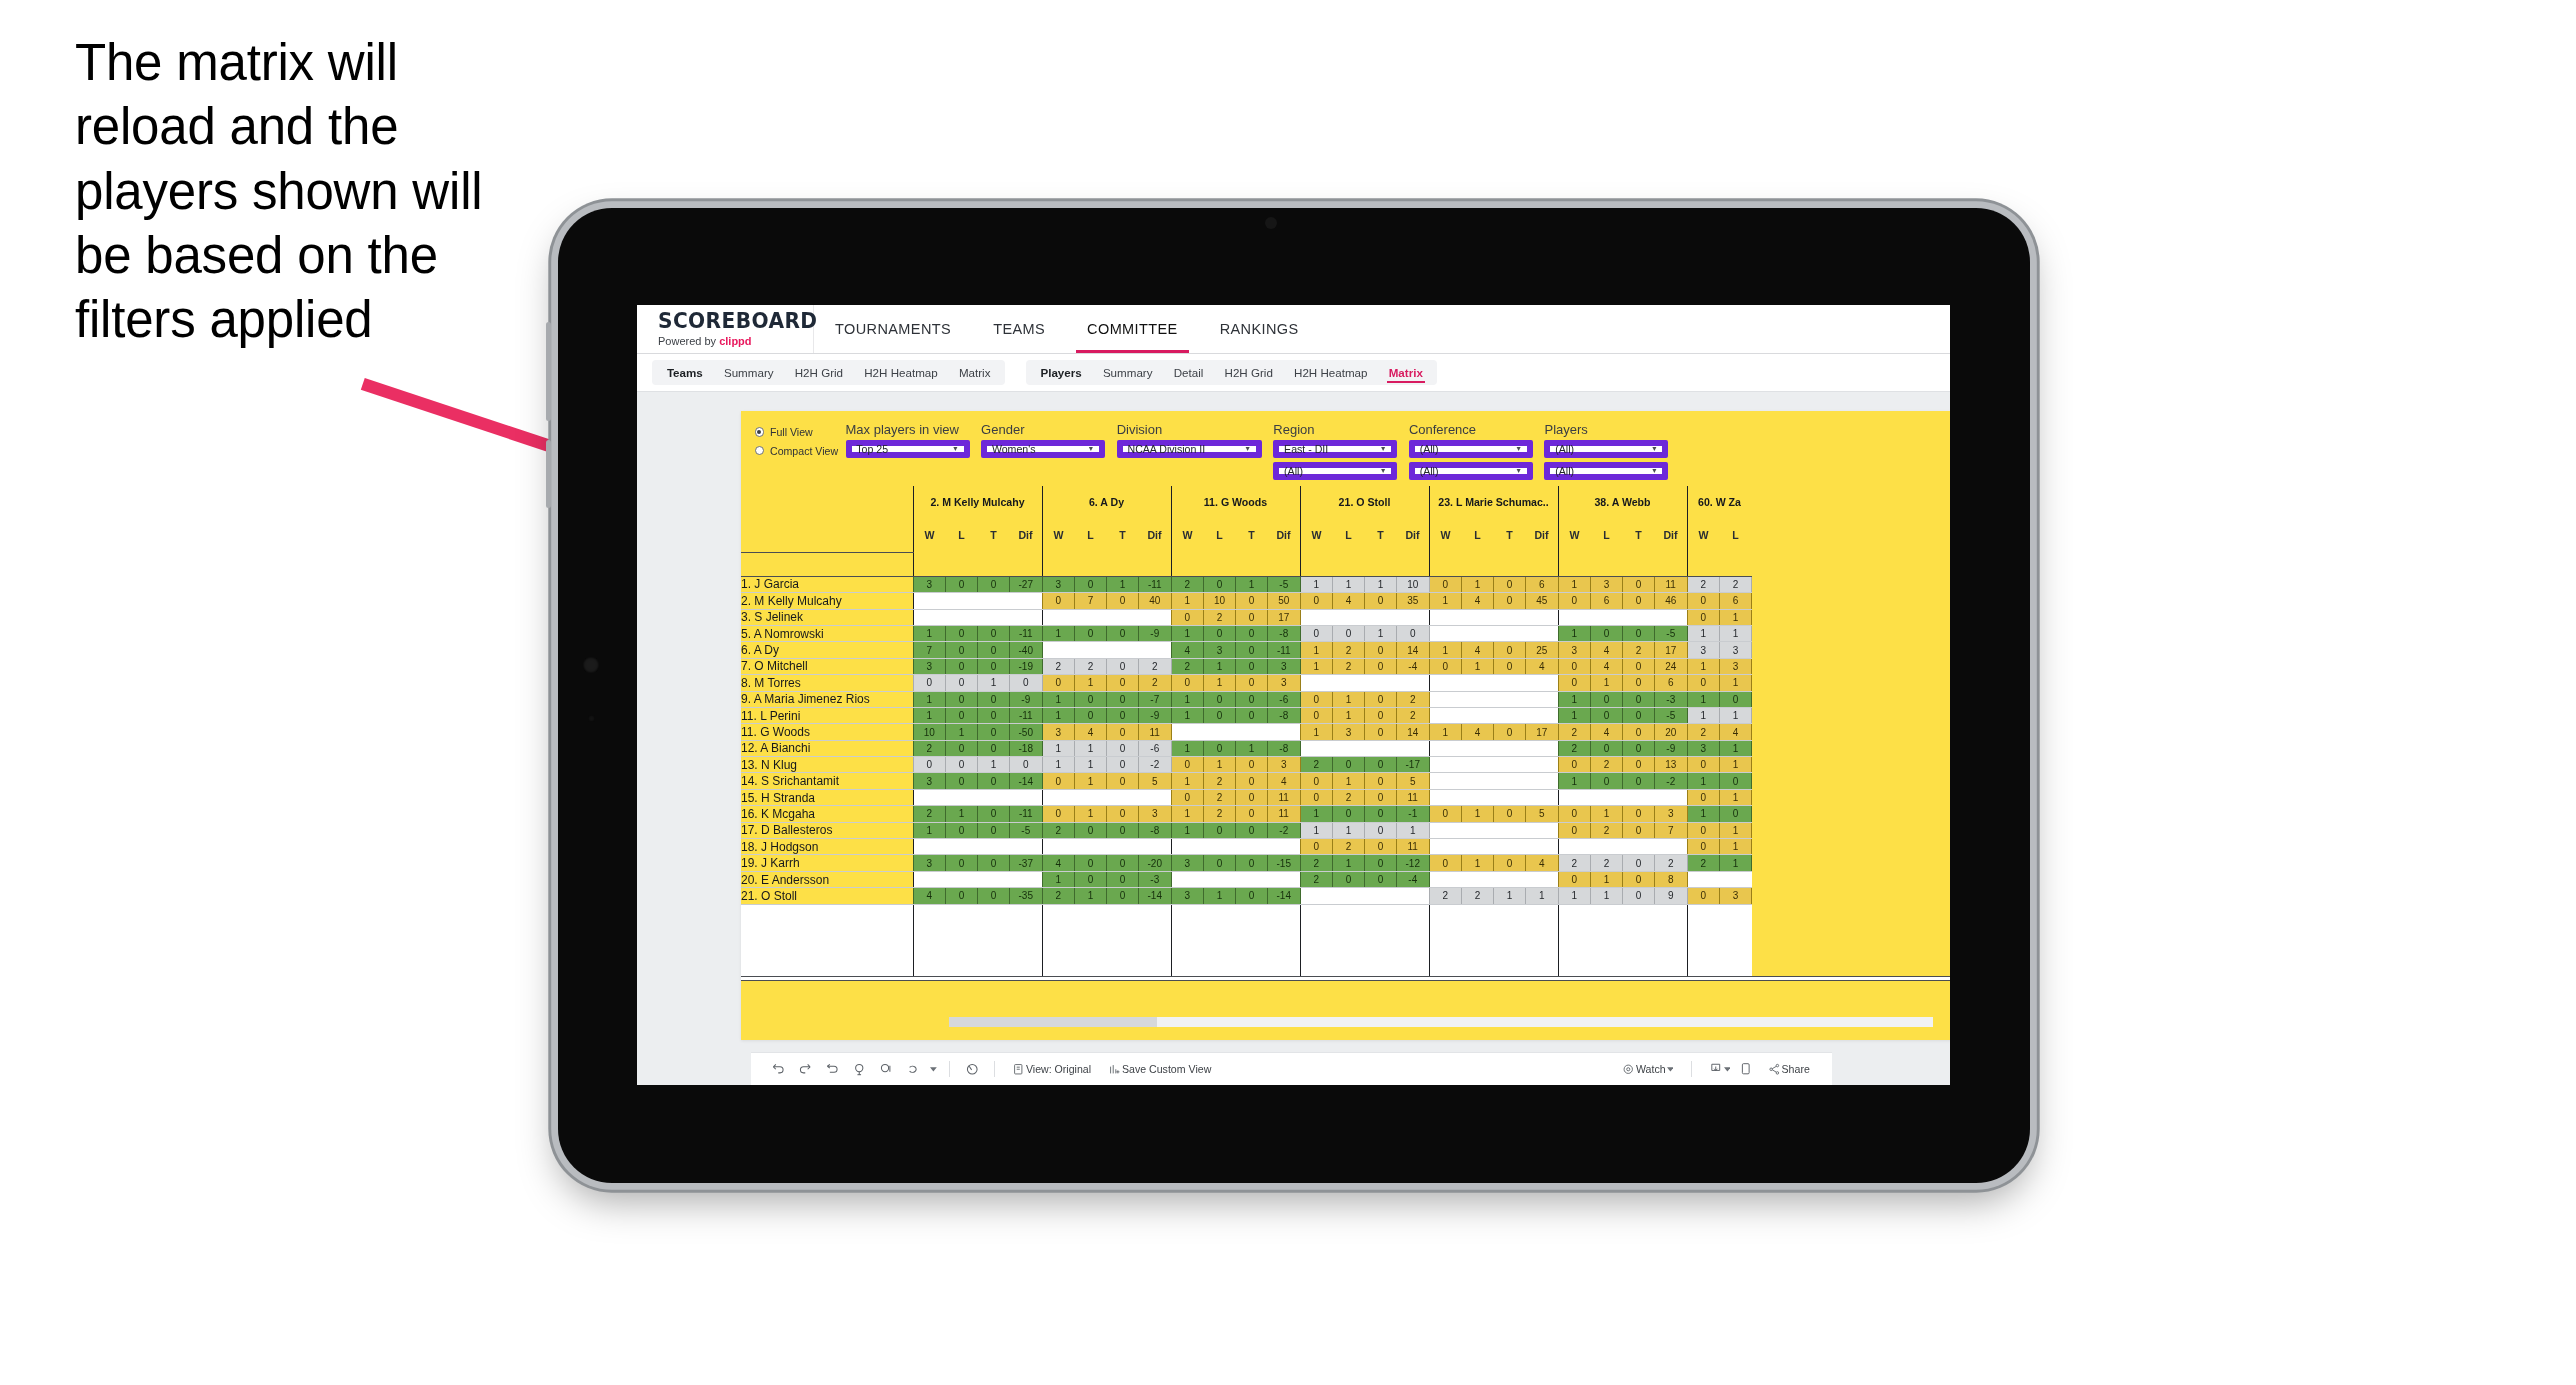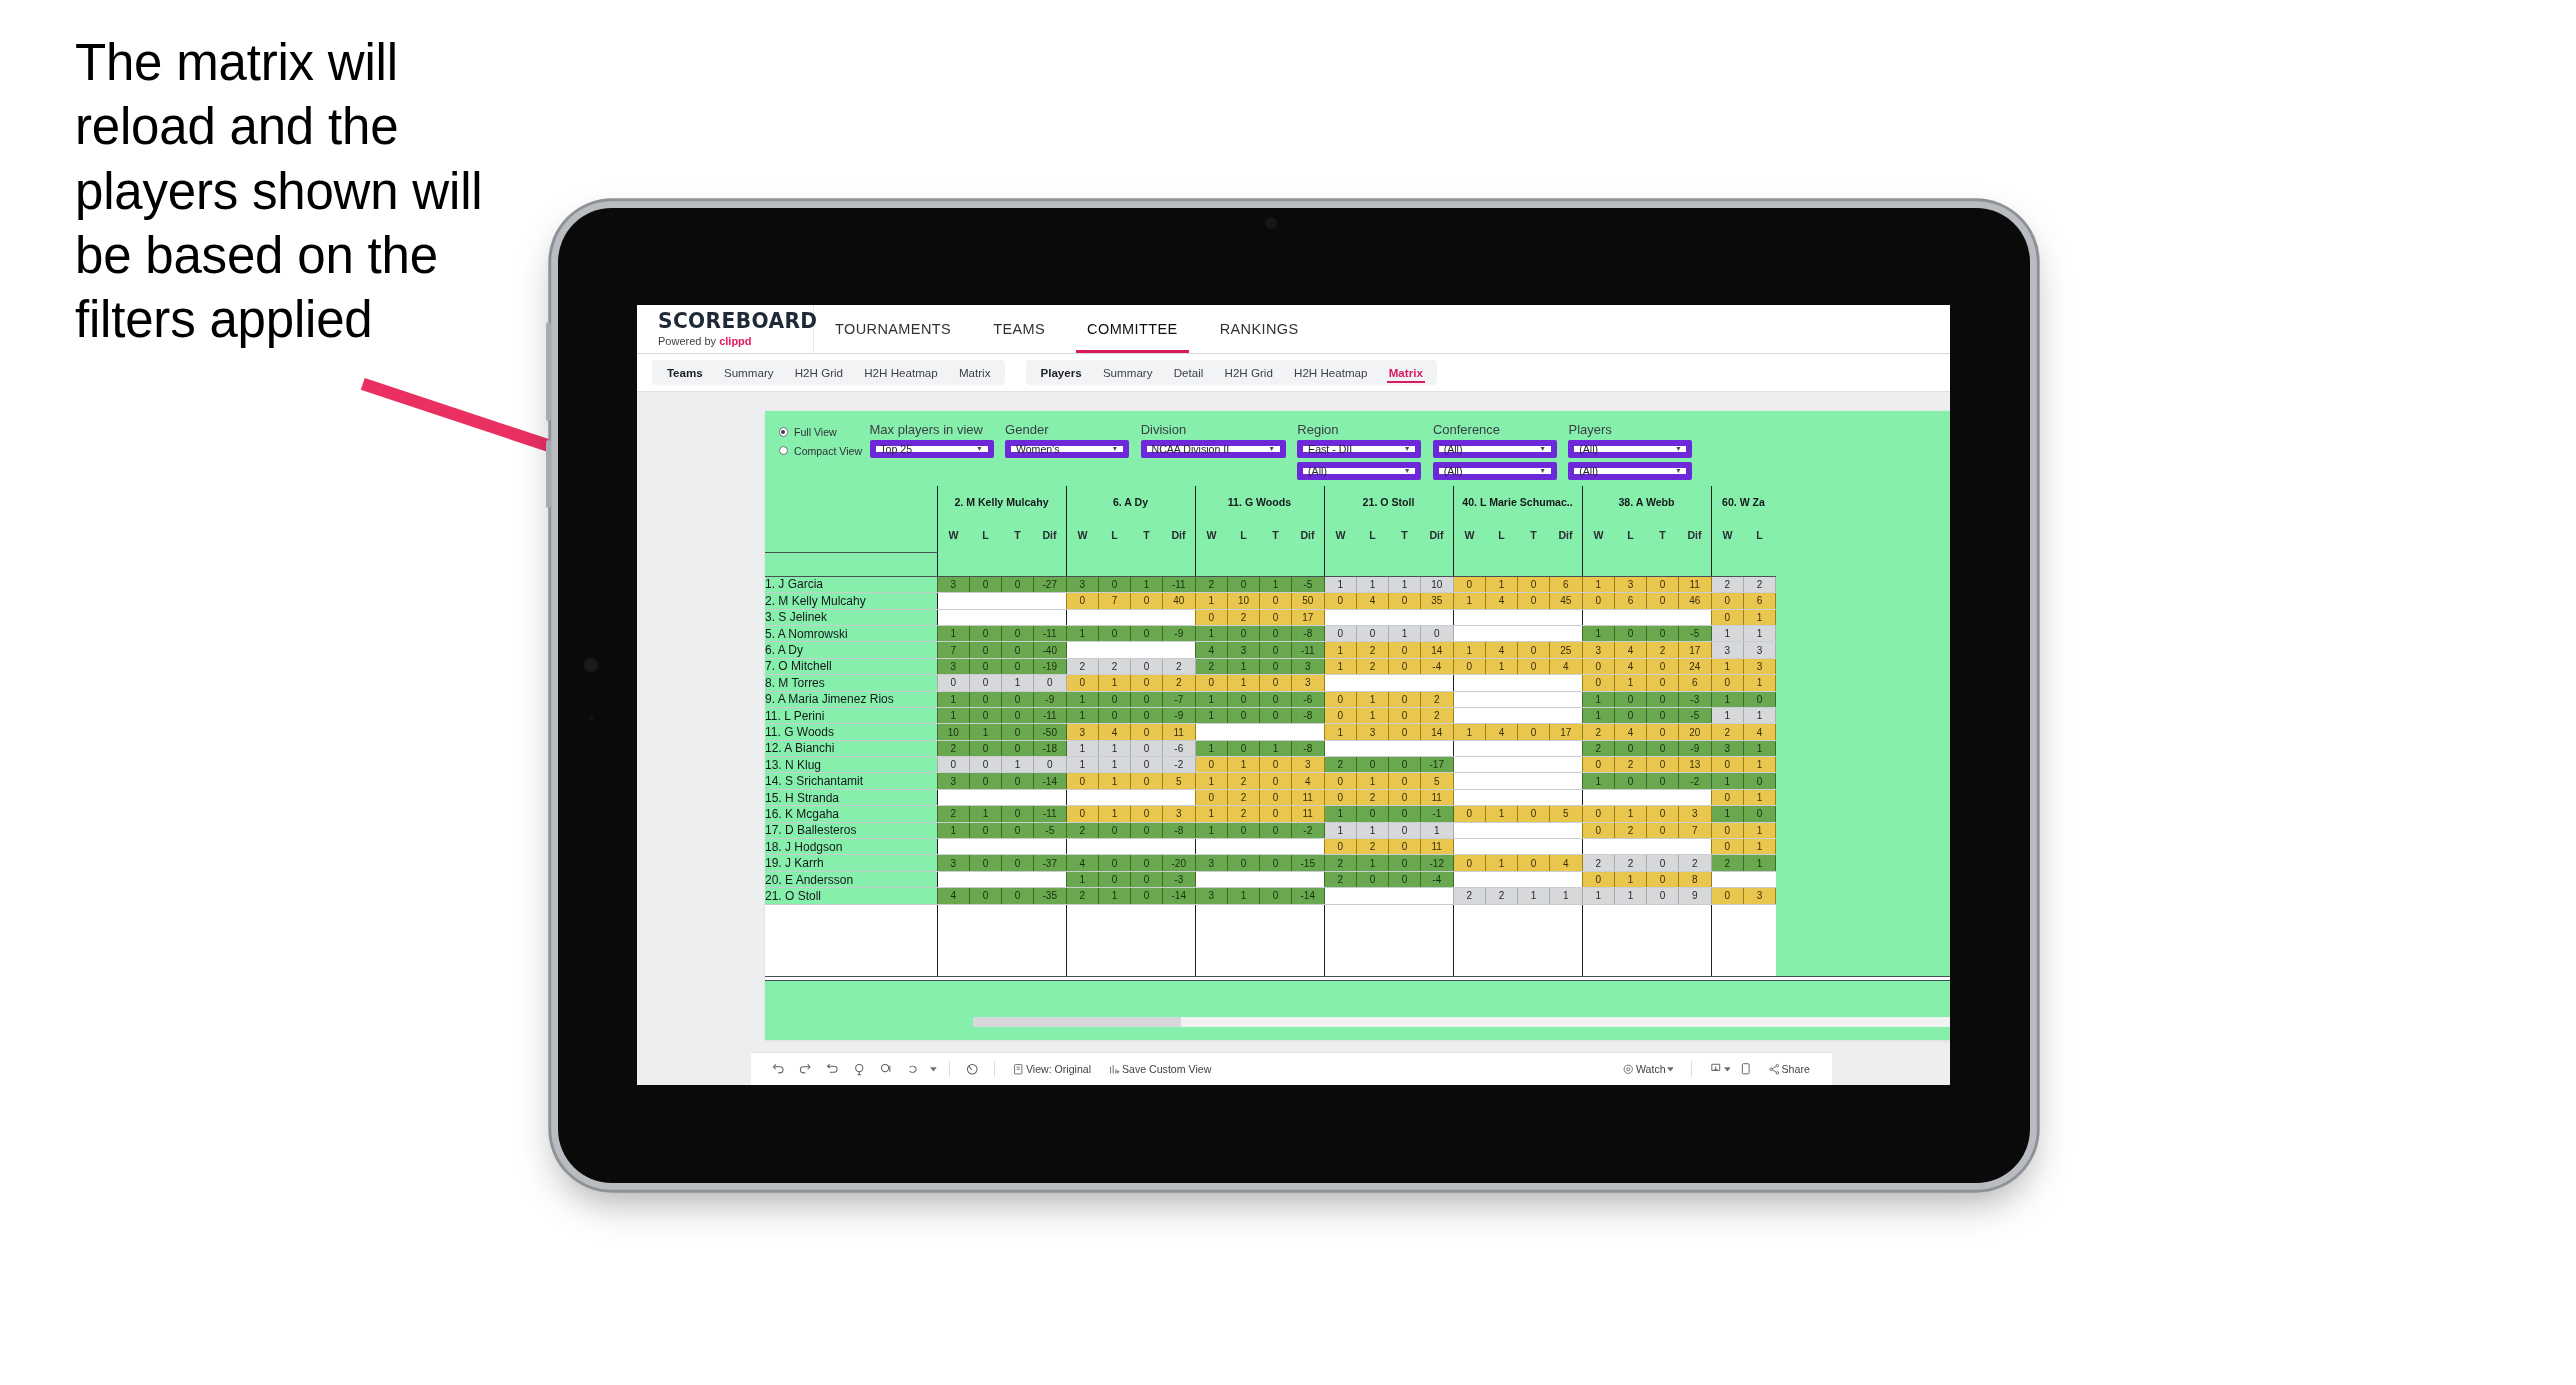--- a/index.html
+++ b/index.html
@@ -63,21 +63,21 @@
             padding:0 3.9px;}
   .subgroup + .subgroup{margin-left:21px;}
   .subitem{font-size:11.6px;color:#3d4147;padding:0 10.6px;line-height:25px;cursor:pointer;
            white-space:nowrap;}
   .subitem.bold{font-weight:700;color:#1d2024;}
   .subitem.pink{color:#d81b60;font-weight:600;position:relative;}
   .subitem.pink:after{content:"";position:absolute;left:8.7px;right:8.7px;bottom:1.9px;height:1.9px;background:#d81b60;}
 
   
   .work{position:relative;height:693px;background:#eceef0;}
-  .sheet{position:absolute;left:128px;top:19.3px;width:1272px;height:629px;background:#86efac;
+  .sheet{position:absolute;left:104px;top:19.3px;width:1272px;height:629px;background:#fde047;
          box-shadow:0 1px 2.9px rgba(0,0,0,.08);}
 
   
   .filters{display:flex;padding:10.6px 0 0 13.5px;gap:0;align-items:flex-start;}
   .viewradios{width:91px;padding-top:3.9px;}
   .radio-row{display:flex;align-items:center;gap:5.8px;margin-bottom:6.8px;}
   .radio{width:9.7px;height:9.7px;border-radius:50%;border:1.4px solid #6d7076;
          box-sizing:border-box;position:relative;background:#fff;}
   .radio.on:after{content:"";position:absolute;left:1.9px;top:1.9px;width:3.9px;height:3.9px;
                   border-radius:50%;background:#3b3f45;}
@@ -272,21 +272,21 @@
 
           <div class="matrix">
             <table class="mx">
               <thead>
                 <tr id="grp-row">
                   <th class="rowname hdr-name" rowspan="2"></th>
                 <th class="grp grp-title" colspan="4">2. M Kelly Mulcahy</th>
                     <th class="grp grp-title" colspan="4">6. A Dy</th>
                     <th class="grp grp-title" colspan="4">11. G Woods</th>
                     <th class="grp grp-title" colspan="4">21. O Stoll</th>
-                    <th class="grp grp-title" colspan="4">40. L Marie Schumac..</th>
+                    <th class="grp grp-title" colspan="4">23. L Marie Schumac..</th>
                     <th class="grp grp-title" colspan="4">38. A Webb</th>
                     <th class="grp grp-title" colspan="2">60. W Za</th>
                   </tr>
                 <tr id="sub-row">
                     <th class="sub-th grp">W</th>
                     <th class="sub-th">L</th>
                     <th class="sub-th">T</th>
                     <th class="sub-th">Dif</th>
                     <th class="sub-th grp">W</th>
                     <th class="sub-th">L</th>

